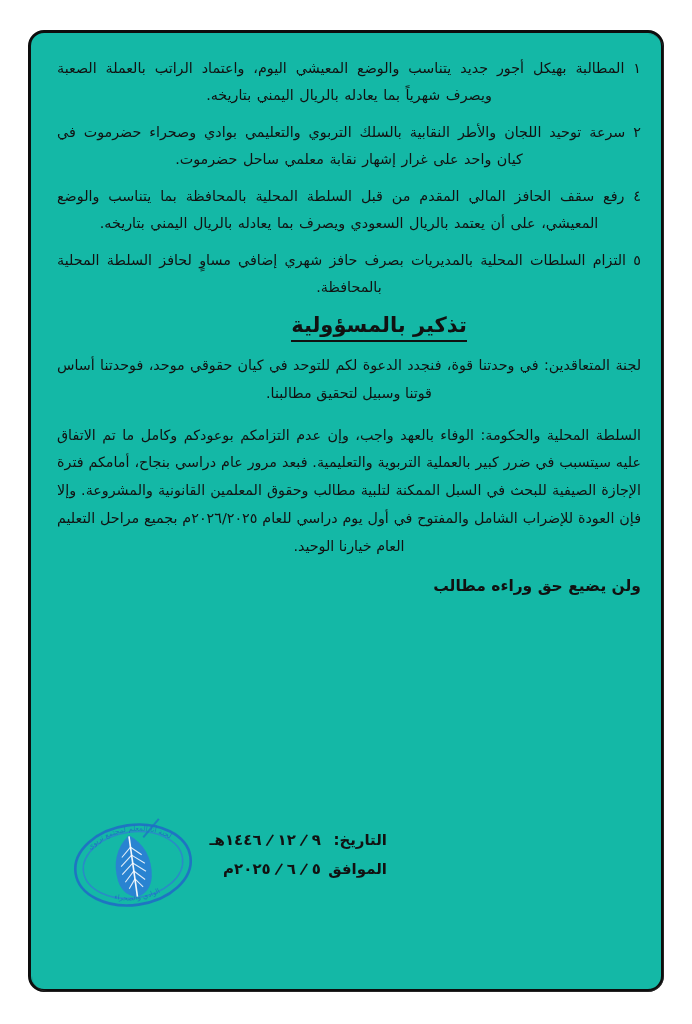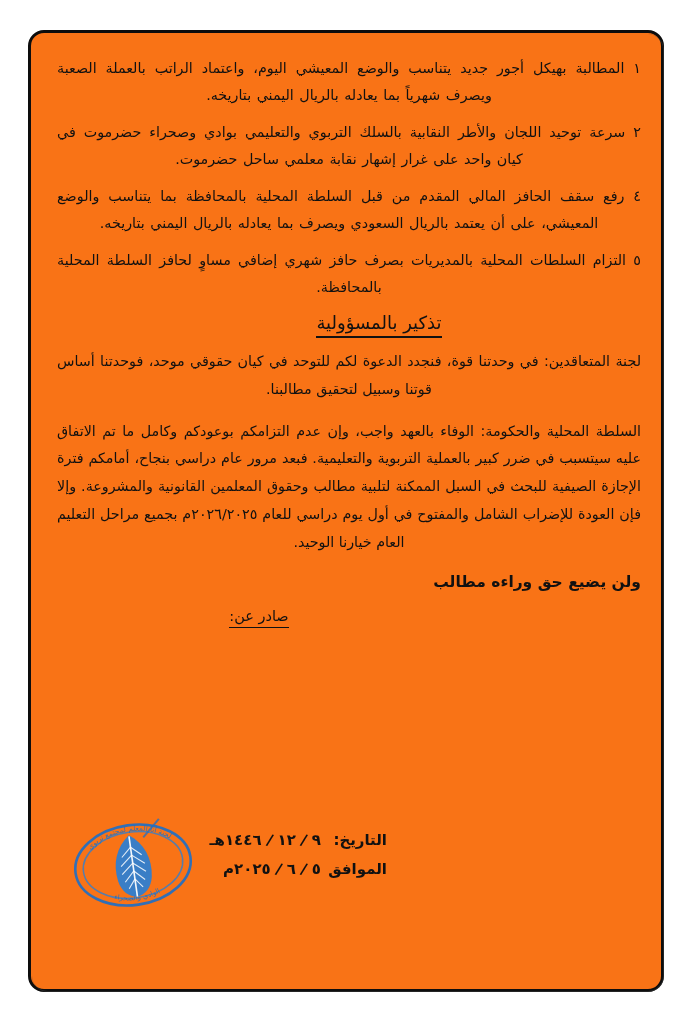--- a/index.html
+++ b/index.html
@@ -20,21 +20,21 @@
   
   .page-frame {
     position: absolute;
     left: 28px;
     top: 30px;
     width: 636px;
     height: 962px;
     box-sizing: border-box;
     border: 3px solid #0d0d0d;
     border-radius: 16px;
-    background: #f97316;
+    background: #14b8a6;
   }
   .page-frame::after {
     content: "";
     position: absolute;
     left: 1px;
     top: 1px;
     right: -3px;
     bottom: -3px;
     border-radius: 16px;
     border-right: 1px solid #3a3a3a;
@@ -71,22 +71,22 @@
   }
 
   
   .resp-heading-row {
     text-align: center;
     margin: 9px 0 10px 0;
     padding-left: 60px;
   }
   .resp-heading {
     display: inline-block;
-    font-size: 18px;
-    font-weight: normal;
+    font-size: 21px;
+    font-weight: bold;
     border-bottom: 2px solid #111111;
     padding-bottom: 1px;
     line-height: 1.35;
   }
 
   
   .body-para {
     text-align: justify;
     text-align-last: center;
     font-size: 14.3px;
@@ -209,23 +209,20 @@
     </div>
 
     <p class="body-para tight">لجنة المتعاقدين: في وحدتنا قوة، فنجدد الدعوة لكم للتوحد في كيان حقوقي موحد، فوحدتنا أساس قوتنا وسبيل لتحقيق مطالبنا.</p>
     <p class="body-para">السلطة المحلية والحكومة: الوفاء بالعهد واجب، وإن عدم التزامكم بوعودكم وكامل ما تم الاتفاق عليه سيتسبب في ضرر كبير بالعملية التربوية والتعليمية. فبعد مرور عام دراسي بنجاح، أمامكم فترة الإجازة الصيفية للبحث في السبل الممكنة لتلبية مطالب وحقوق المعلمين القانونية والمشروعة. وإلا فإن العودة للإضراب الشامل والمفتوح في أول يوم دراسي للعام ٢٠٢٦/٢٠٢٥م بجميع مراحل التعليم العام خيارنا الوحيد.</p>
 
     <div class="slogan-row">
       <span class="slogan">ولن يضيع حق وراءه مطالب</span>
     </div>
 
     <div class="issuer-block">
-      <div class="issuer-title-row">
-        <span class="issuer-title">صادر عن:</span>
-      </div>
     </div>
 
     <div class="date-block">
       <div class="date-line">
         <span class="label">التاريخ:</span><span>٩</span><span class="sep">/</span><span>١٢</span><span class="sep">/</span><span>١٤٤٦هـ</span>
       </div>
       <div class="date-line">
         <span class="label">الموافق</span><span>٥</span><span class="sep">/</span><span>٦</span><span class="sep">/</span><span>٢٠٢٥م</span>
       </div>
     </div>

